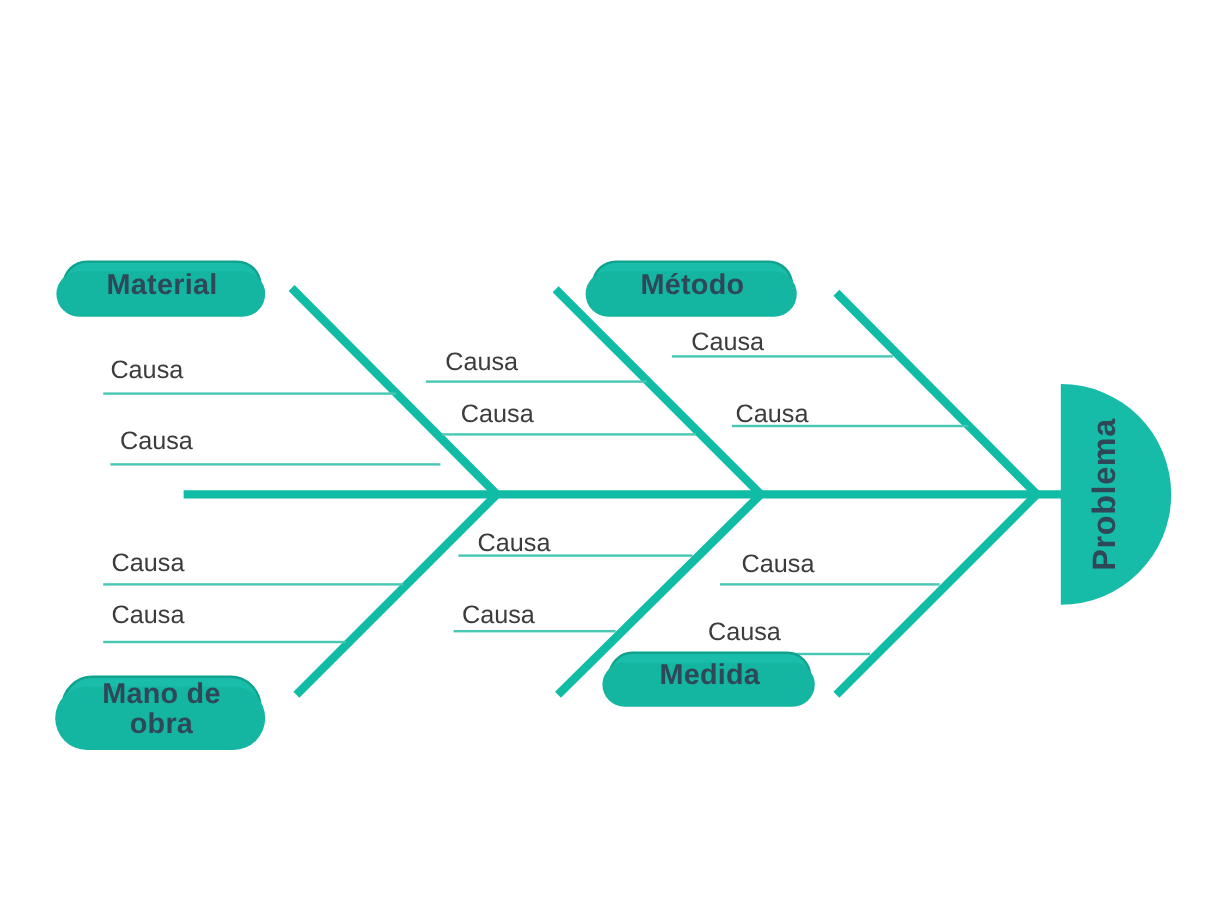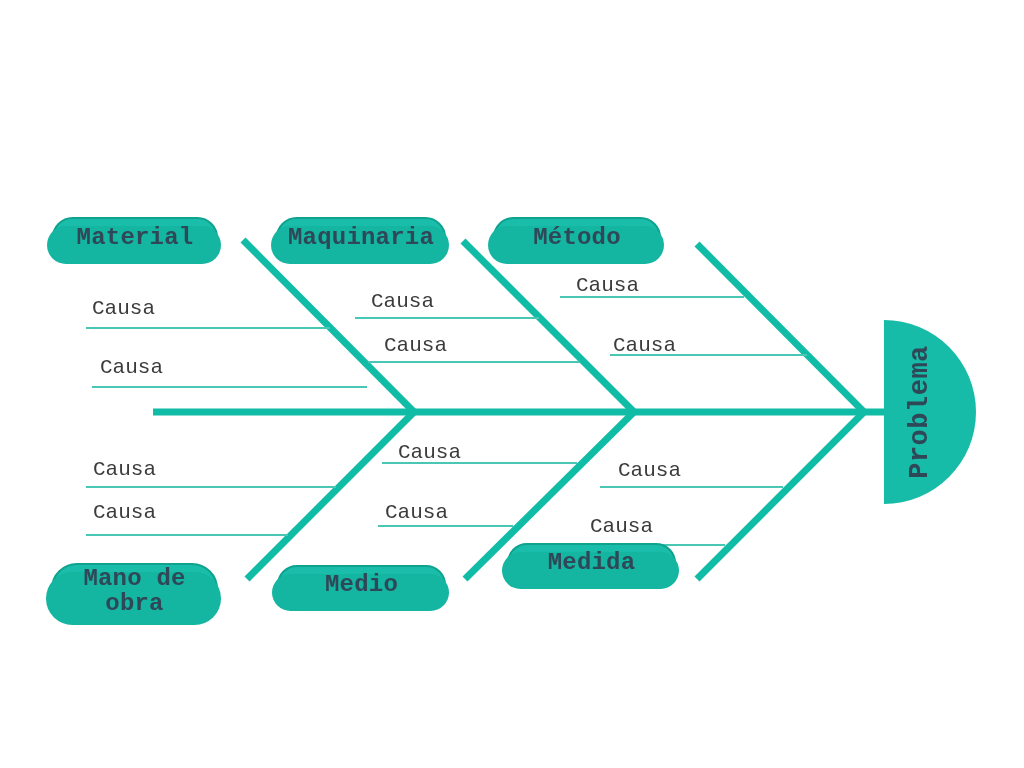--- a/index.html
+++ b/index.html
@@ -6,21 +6,21 @@
     margin: 0;
     padding: 0;
     background: #ffffff;
   }
   .stage {
     position: relative;
     width: 1024px;
     height: 768px;
     background: #ffffff;
     overflow: hidden;
-    font-family: Liberation Mono, monospace;
+    font-family: Liberation Sans, sans-serif;
   }
   .diagram-svg {
     position: absolute;
     left: 0;
     top: 0;
     width: 1024px;
     height: 768px;
   }
   
   .pill {
@@ -104,32 +104,26 @@
     <line x1="247" y1="579" x2="416" y2="410" stroke="#10bca6" stroke-width="7"></line>
     <line x1="465" y1="579" x2="636" y2="410" stroke="#10bca6" stroke-width="7"></line>
     <line x1="697" y1="579" x2="866" y2="410" stroke="#10bca6" stroke-width="7"></line>
 
     <path d="M 884 320 A 92 92 0 0 1 884 504 Z" fill="#17bca8"></path>
   </svg>
 
   <div class="pill" style="left:52px; top:217px; width:166px; height:41px;">
     <span class="pill-label">Material</span>
   </div>
-  <div class="pill" style="left:276px; top:217px; width:170px; height:41px;">
-    <span class="pill-label">Maquinaria</span>
-  </div>
   <div class="pill" style="left:493px; top:217px; width:168px; height:41px;">
     <span class="pill-label">Método</span>
   </div>
 
   <div class="pill" style="left:51px; top:563px; width:167px; height:56px;">
     <span class="pill-label" style="max-width:122px;">Mano de obra</span>
-  </div>
-  <div class="pill" style="left:277px; top:565px; width:169px; height:40px;">
-    <span class="pill-label">Medio</span>
   </div>
   <div class="pill" style="left:507px; top:543px; width:169px; height:40px;">
     <span class="pill-label">Medida</span>
   </div>
 
   <div class="cause" style="left:86px; top:300px; width:244px;">
     <span class="cause-label" style="margin-left:6px;">Causa</span>
     <div class="cause-line" style="top:27px;"></div>
   </div>
   <div class="cause" style="left:92px; top:359px; width:275px;">

